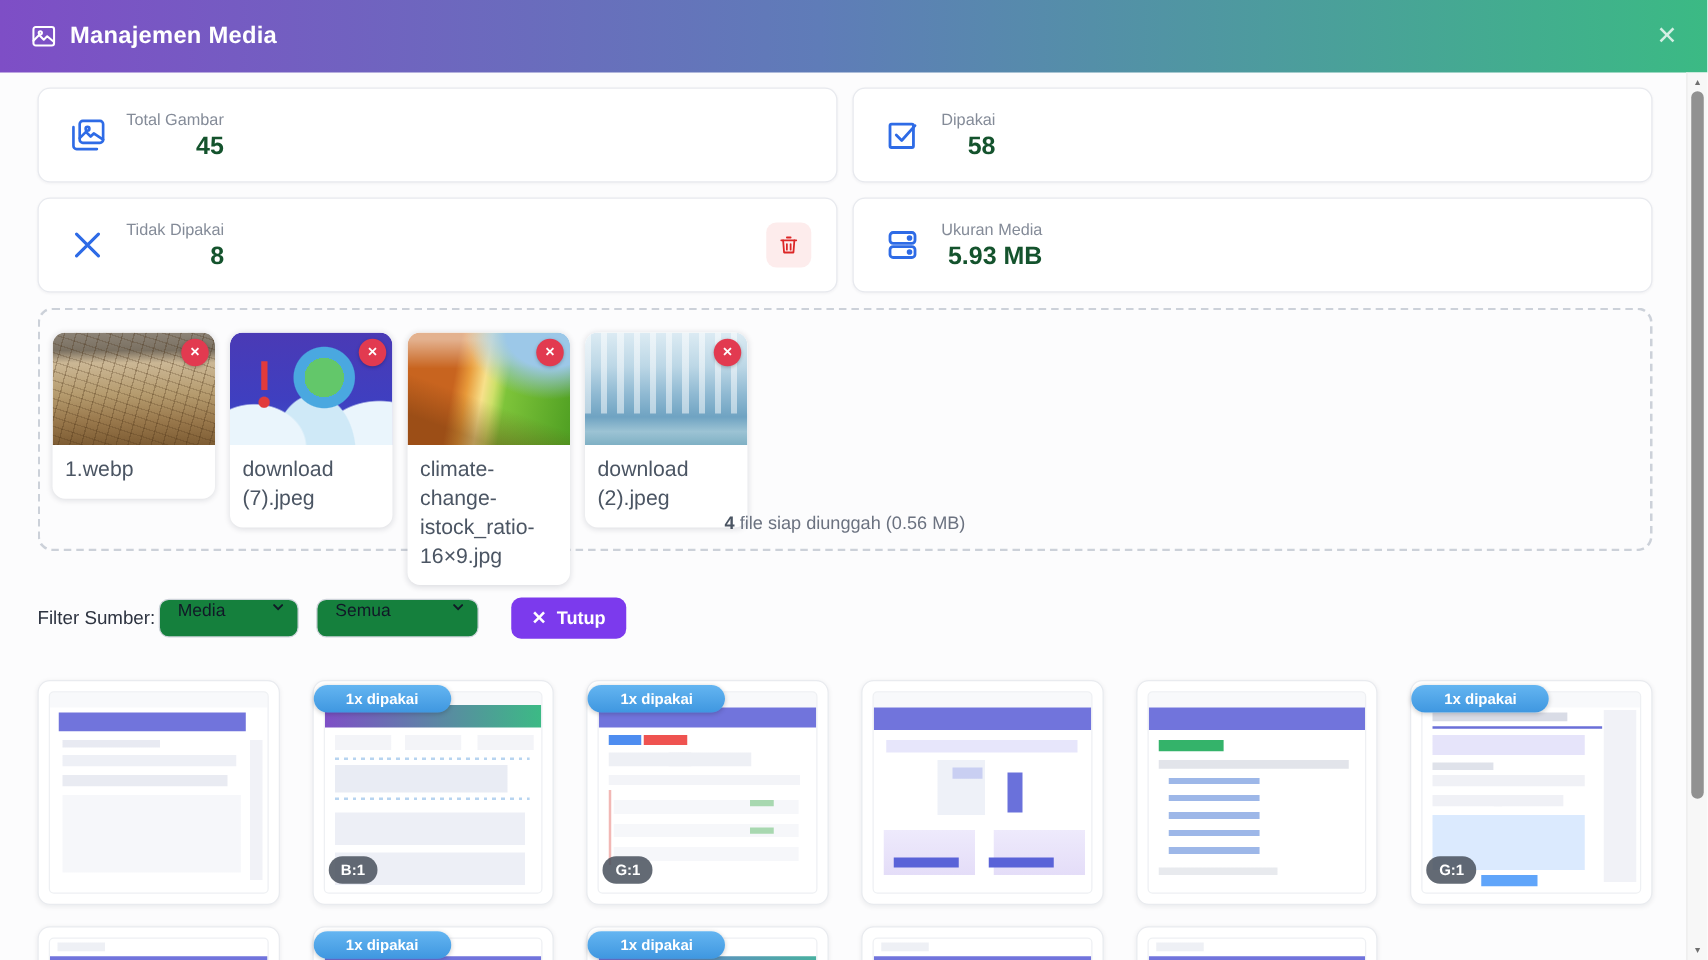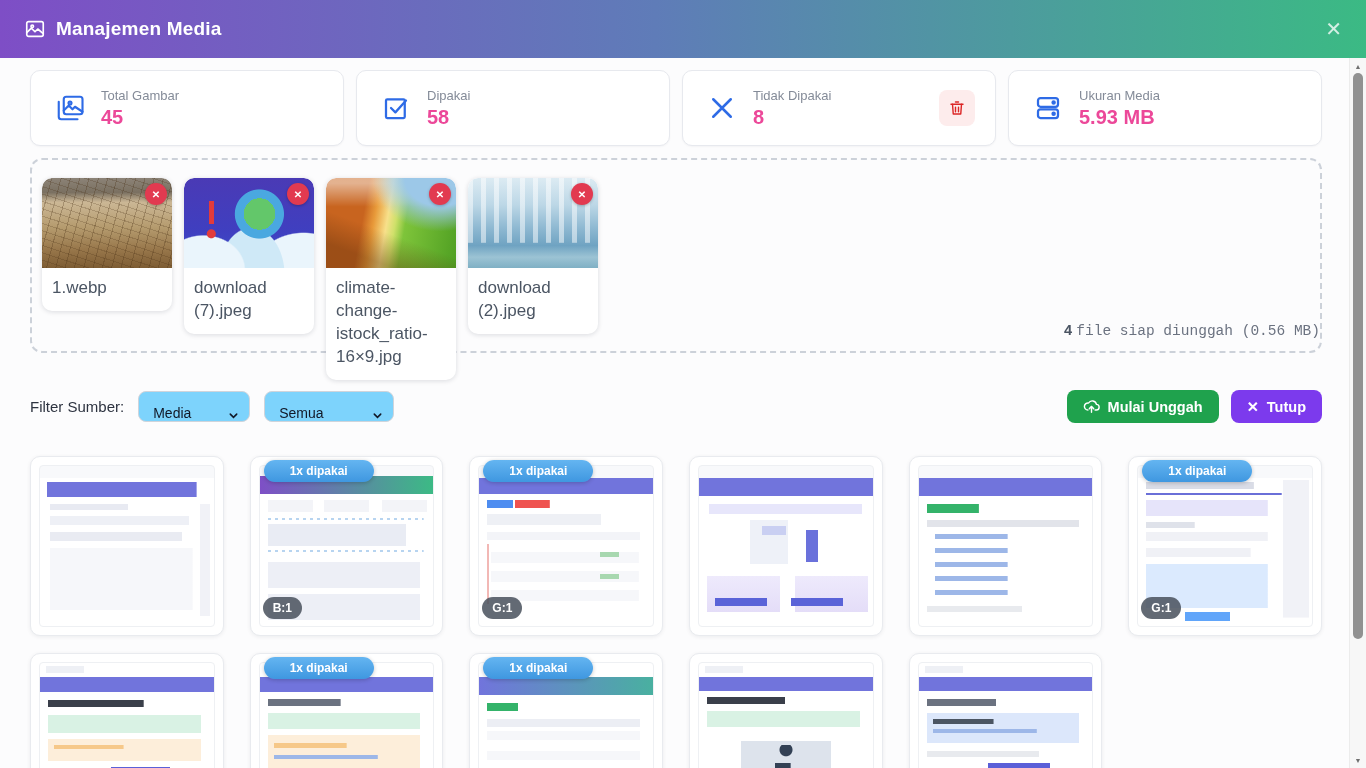--- a/index.html
+++ b/index.html
@@ -10,45 +10,45 @@
   .header { height:58px; display:flex; align-items:center; padding:0 24px;
     background:linear-gradient(90deg,#7e4ec6 0%,#5f7cb8 48%,#3bba84 100%); }
   .header-icon { width:22px; height:22px; margin-right:10px; display:inline-flex; }
   .header h1 { color:#fff; font-size:19px; font-weight:bold; letter-spacing:.2px; }
   .header-close { margin-left:auto; color:rgba(255,255,255,.78); font-size:20px; cursor:pointer; line-height:1; }
 
   
   .content { position:absolute; top:58px; left:0; right:17px; bottom:0; }
 
   
-  .stats-row { display:grid; grid-template-columns:repeat(4,1fr); gap:12px; margin:12px 27px 0 30px; }
+  .stats-row { display:grid; grid-template-columns:repeat(2,1fr); gap:12px; margin:12px 27px 0 30px; }
   .stat-card { background:#fff; border:1px solid #e7e9ee; border-radius:10px; height:76px;
     display:flex; align-items:center; padding:0 20px 0 24px; box-shadow:0 1px 2px rgba(16,24,40,.04); }
   .stat-icon { width:30px; height:30px; margin-right:16px; flex:none; }
   .stat-text { display:flex; flex-direction:column; gap:3px; }
   .stat-label { font-size:13px; color:#848b98; }
-  .stat-value { font-size:20px; font-weight:bold; color:#ec4899; }
+  .stat-value { font-size:20px; font-weight:bold; color:#14532d;text-align:right; }
   .stat-action { margin-left:auto; width:36px; height:36px; border:none; border-radius:8px;
     background:#fdecec; display:flex; align-items:center; justify-content:center; cursor:pointer; }
 
   
   .upload-zone { position:relative; margin:12px 27px 0 30px; height:195px;
     border:2px dashed #ccd1d9; border-radius:12px; background:#fcfcfd; padding:18px 10px 10px 10px; }
   .upload-tiles { display:flex; gap:12px; align-items:flex-start; }
   .upload-tile { width:130px; background:#fff; border-radius:10px;
     box-shadow:0 1px 5px rgba(16,24,40,.14); overflow:hidden; }
   .upload-thumb { position:relative; height:90px; border-radius:10px 10px 0 0; }
   .tile-remove { position:absolute; top:5px; right:5px; width:22px; height:22px; border:none;
     border-radius:50%; background:#e23a50; color:#fff; font-size:10px; font-weight:bold;
     display:flex; align-items:center; justify-content:center; cursor:pointer;
     box-shadow:0 1px 3px rgba(0,0,0,.25); }
   .tile-name { padding:9px 10px 11px 10px; font-size:17px; color:#4b5563; line-height:1.35;
     word-wrap:break-word; }
-  .upload-summary { position:absolute; left:0; right:0; bottom:12px; text-align:right;
-    font-size:14.5px; color:#6b7280;font-family:Liberation Mono, monospace; }
+  .upload-summary { position:absolute; left:0; right:0; bottom:12px; text-align:center;
+    font-size:14.5px; color:#6b7280; }
   .upload-summary b { color:#4b5563; margin-right:4px; }
 
   
   .thumb-cracked-earth { background:
     repeating-linear-gradient(105deg, rgba(70,45,18,.28) 0 1px, transparent 1px 9px),
     repeating-linear-gradient(18deg, rgba(70,45,18,.22) 0 1px, transparent 1px 7px),
     linear-gradient(180deg,#8c8377 0,#7a7061 16%,#cbb795 27%,#b59b6e 55%,#97764a 80%,#7d5c33 100%); }
   .thumb-earth-cartoon { background:
     radial-gradient(circle at 58% 40%, #63c76a 0 17%, #4aa8e0 17% 26%, rgba(0,0,0,0) 27%),
     linear-gradient(#e23b3b,#e23b3b) 20% 34% / 4% 26% no-repeat,
@@ -61,36 +61,36 @@
     radial-gradient(ellipse at 88% 0%, #9cc8e8 0 22%, transparent 42%),
     linear-gradient(180deg, rgba(255,255,255,.5) 0 6%, transparent 32%),
     linear-gradient(200deg, transparent 58%, rgba(90,45,10,.4) 82%),
     linear-gradient(100deg,#c8641f 0 30%,#e89a3a 38%,#f7e08a 47%,#cfe06a 53%,#7ec43a 60%,#4f9f22 100%); }
   .thumb-glacier { background:
     repeating-linear-gradient(90deg, rgba(255,255,255,.5) 0 5px, rgba(255,255,255,0) 5px 13px) 0 0/100% 72% no-repeat,
     linear-gradient(180deg,#dcebf3 0,#bcd7e6 30%,#8fb9d2 55%,#6fa3c2 75%,#9cc3d4 88%,#7fb0c4 100%); }
 
   
   .filter-bar { display:flex; align-items:center; margin:37px 27px 0 30px; }
-  .filter-label { font-size:15px; color:#2d3340; margin-right:14px; }
-  .select { display:flex; align-items:flex-end; justify-content:space-between; gap:10px;
-    border:1px solid #cfd4db; border-radius:8px; background:#7dd3fc; height:31px;
+  .filter-label { font-size:15px; color:#2d3340; margin-right:3px; }
+  .select { display:flex; align-items:flex-start; justify-content:space-between; gap:10px;
+    border:1px solid #cfd4db; border-radius:8px; background:#15803d; height:31px;
     padding:0 10px 0 14px; font-size:14px; color:#111827; cursor:pointer; margin-right:14px; }
   .select-media { width:112px; } .select-usage { width:130px; }
   .btn { display:inline-flex; align-items:center; gap:8px; height:33px; border:none;
     border-radius:8px; padding:0 16px; color:#fff; font-size:14.5px; font-weight:bold; cursor:pointer;
     font-family:"Liberation Sans", sans-serif; }
   .btn-green { background:#1fa24d; margin-left:auto; }
   .btn-purple { background:#7c3aed; margin-left:12px; }
 
   
   .media-grid { display:grid; grid-template-columns:repeat(6,1fr); gap:17px 26px; margin:33px 27px 0 30px; }
   .grid-card { position:relative; height:180px; background:#fff; border:1px solid #e9ebef;
     border-radius:10px; padding:8px; box-shadow:0 1px 4px rgba(16,24,40,.07); cursor:pointer; }
-  .usage-badge { position:absolute; top:3px; left:13px; padding:4px 26px; border-radius:999px;
+  .usage-badge { position:absolute; top:3px; left:0; padding:4px 26px; border-radius:999px;
     background:linear-gradient(180deg,#64b5f1,#3f97e0); color:#fff; font-size:12px; font-weight:bold;
     box-shadow:0 1px 4px rgba(0,0,0,.22); white-space:nowrap; }
   .counter-badge { position:absolute; left:12px; bottom:16px; padding:4px 10px; border-radius:999px;
     background:rgba(72,80,92,.85); color:#fff; font-size:12px; font-weight:bold; }
 
   
   .mock { width:100%; height:100%; border:1px solid #eef0f3; border-radius:4px; background-color:#fff; }
   .mock-editor-form { background:
     linear-gradient(#7174dc,#7174dc) 7px 16px/86% 15px no-repeat,
     linear-gradient(#e8eaf2,#e8eaf2) 10px 38px/45% 6px no-repeat,
@@ -316,30 +316,20 @@
       </span>
     </div>
     <div class="select select-usage">
       <span>Semua</span>
       <span style="display:inline-flex;width:11px;height:11px;">
         <svg viewBox="0 0 24 24" fill="none" stroke="#111827" stroke-width="3.4" stroke-linecap="round">
             <path d="M5 9l7 7 7-7"></path>
           </svg>
       </span>
     </div>
-    <button class="btn btn-green">
-      <span style="display:inline-flex;width:17px;height:17px;">
-        <svg viewBox="0 0 24 24" fill="none" stroke="#ffffff" stroke-width="2" stroke-linecap="round" stroke-linejoin="round">
-            <path d="M7 17a5 5 0 1 1 .9-9.92A6 6 0 0 1 19 9a4 4 0 0 1-.5 8H17"></path>
-            <path d="M12 12v8"></path>
-            <path d="M9 15l3-3 3 3"></path>
-          </svg>
-      </span>
-      <span>Mulai Unggah</span>
-    </button>
     <button class="btn btn-purple">
       <span style="font-weight:bold;">✕</span>
       <span>Tutup</span>
     </button>
   </div>
 
   <div class="media-grid" id="media-grid">
       <div class="grid-card">
         <div class="mock mock-editor-form"></div>
       </div>

